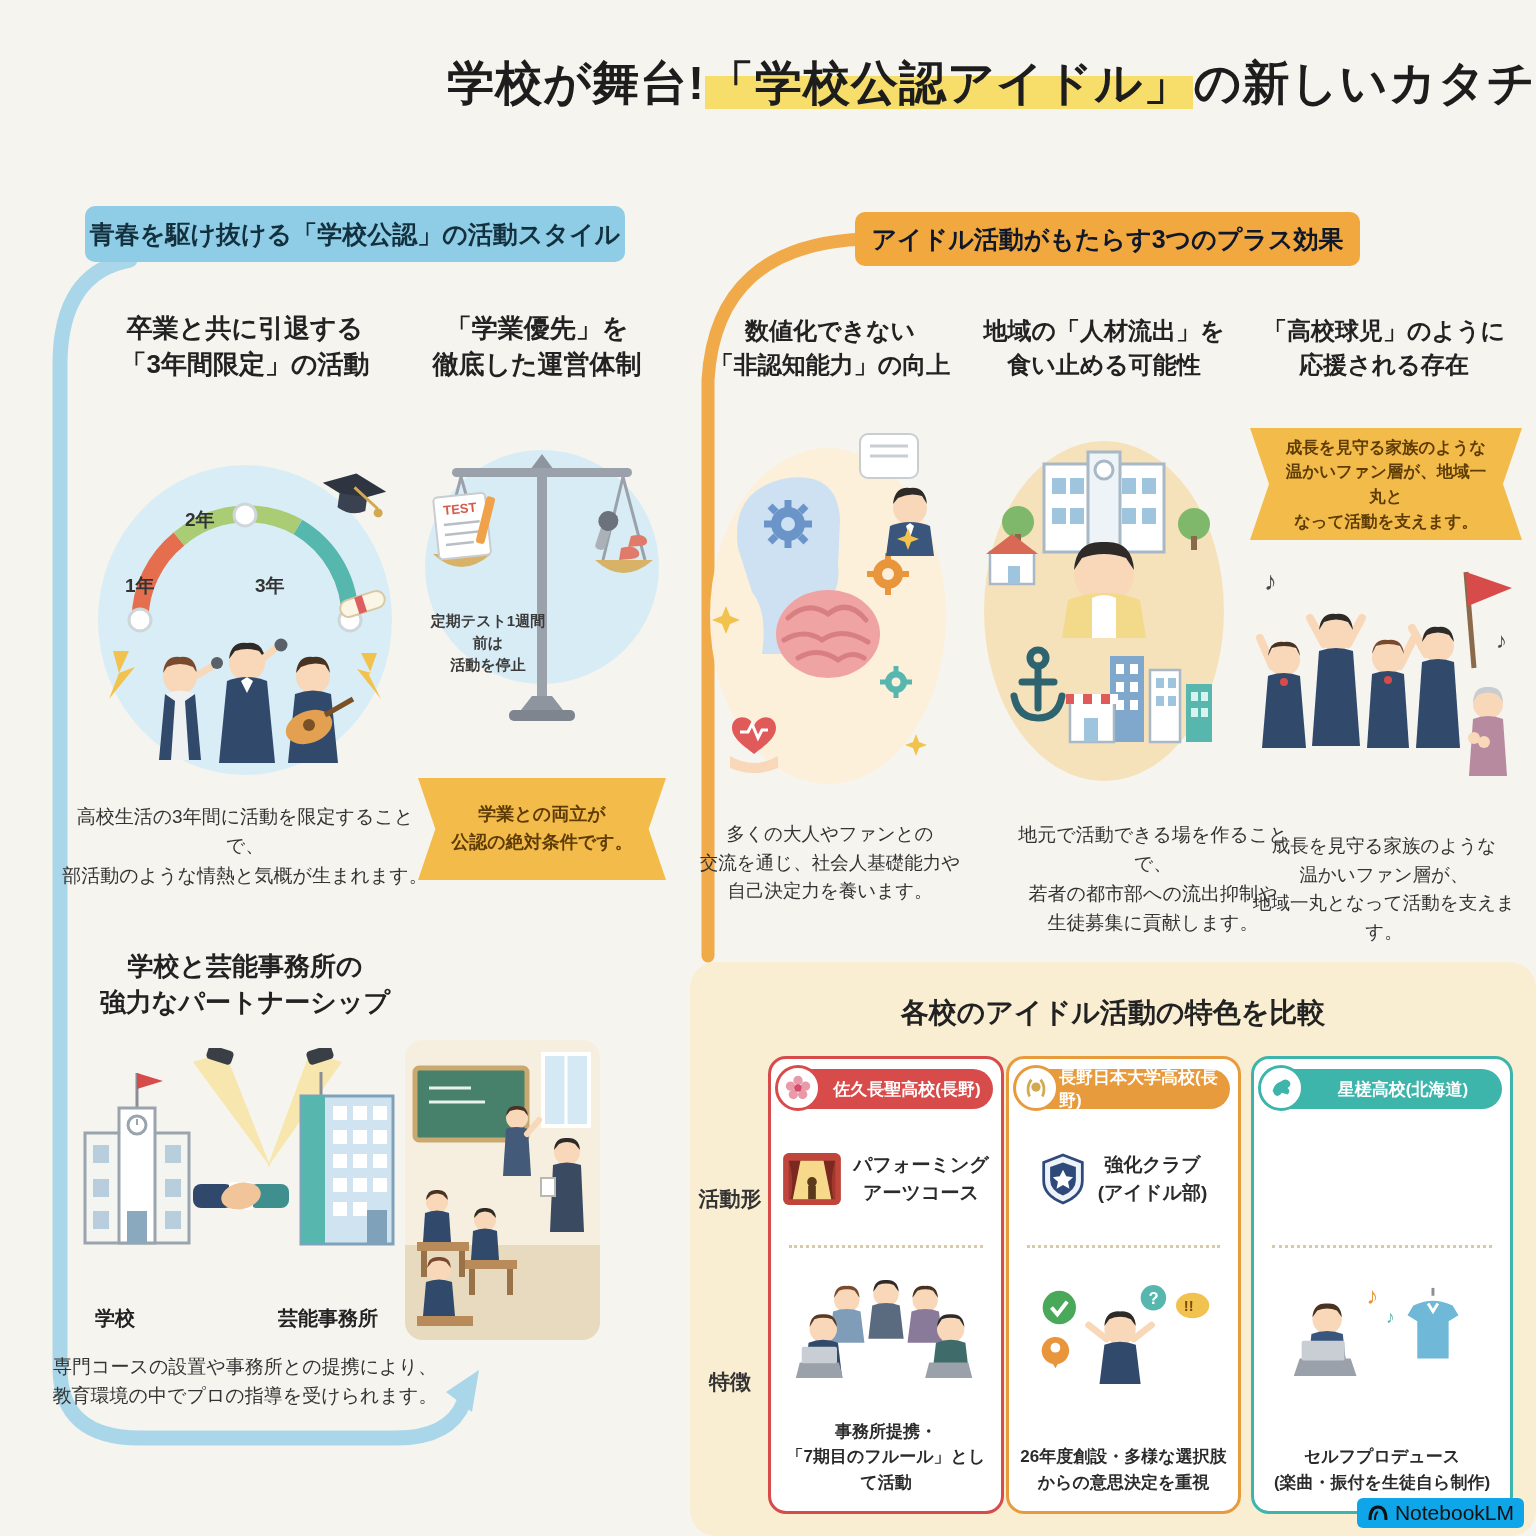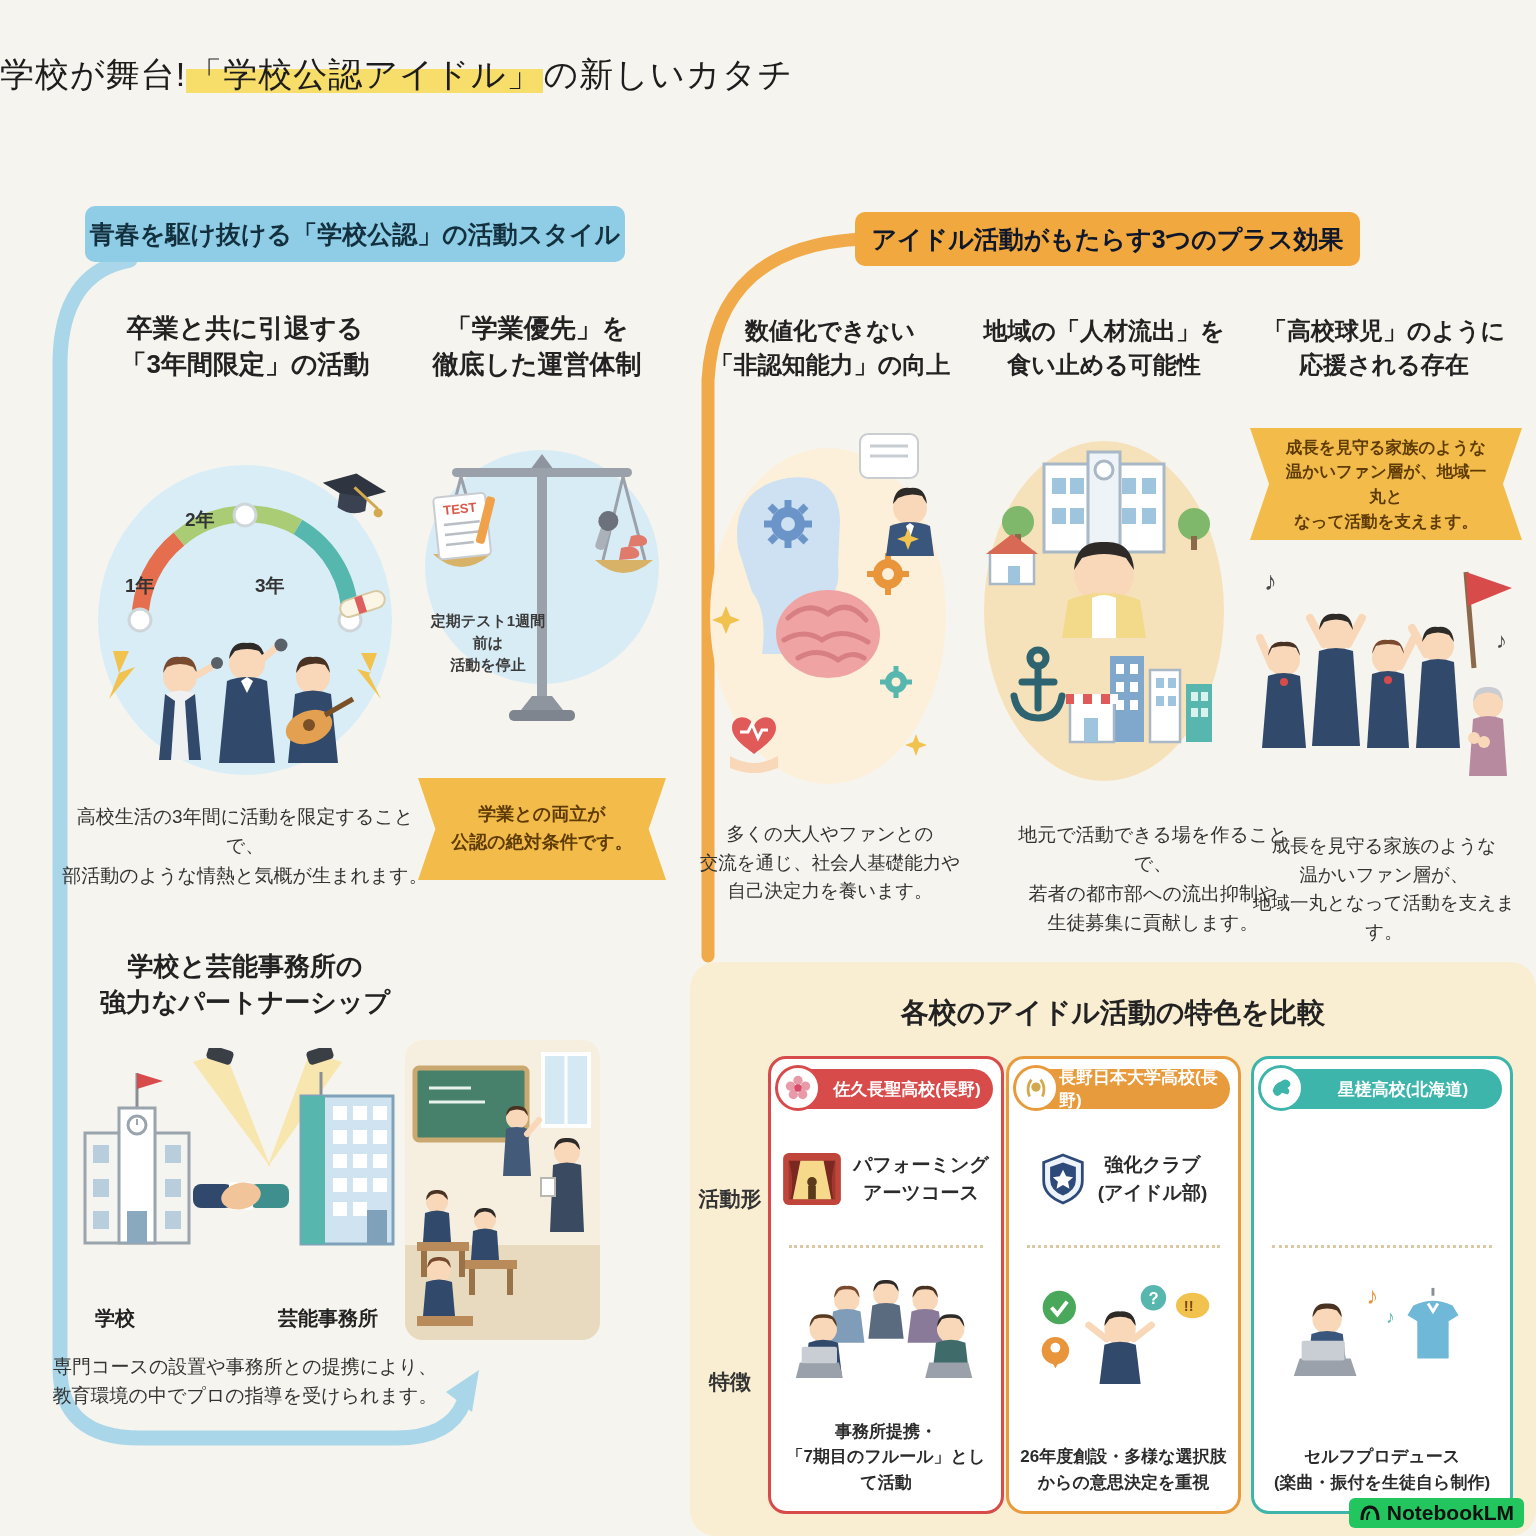--- a/index.html
+++ b/index.html
@@ -3,22 +3,22 @@
 <meta charset="utf-8">
 <style>
   * { margin:0; padding:0; box-sizing:border-box; }
   html,body { background:#f6f4ee; }
   body { font-family:"Liberation Sans","DejaVu Sans",sans-serif; color:#222; }
   .canvas { position:relative; width:1536px; height:1536px; background:#f6f4ee; overflow:hidden; }
   .pre { white-space:pre-line; }
 
   .flow-svg { position:absolute; left:0; top:0; pointer-events:none; }
 
-  .title { position:absolute; top:52px; left:0; width:100%; text-align:left;
-           font-size:34px; font-weight:400; color:#1d1d1d; letter-spacing:1px; }
+  .title { position:absolute; top:52px; left:0; width:100%; text-align:right;
+           font-size:47px; font-weight:700; color:#1d1d1d; letter-spacing:1px; }
   .hl { background:linear-gradient(to top,#f7dd6a 62%, transparent 62%); padding:0 2px; }
 
   .pill { position:absolute; display:flex; align-items:center; justify-content:center;
           font-weight:700; border-radius:10px; }
   .pill-blue { left:85px; top:206px; width:540px; height:56px; background:#8fcde6;
                color:#13303e; font-size:25px; }
   .pill-orange { left:855px; top:212px; width:505px; height:54px; background:#f1a83f;
                  color:#0f172a; font-size:25px; }
 
   .heading { position:absolute; text-align:center; font-weight:700; color:#222; line-height:1.4; }
@@ -89,22 +89,22 @@
   .card-activity { position:absolute; top:66px; left:8px; right:8px; height:108px;
                    display:flex; align-items:center; justify-content:center; gap:12px; }
   .activity-text { font-size:19px; font-weight:700; text-align:center; line-height:1.45; color:#2b2b2b; }
   .divider { position:absolute; top:186px; left:18px; right:18px; border-top:3px dotted #d9c9a4; }
   .card-featillus { position:absolute; top:202px; left:8px; right:8px; height:142px;
                     display:flex; align-items:center; justify-content:center; }
   .card-feature { position:absolute; bottom:16px; left:8px; right:8px; text-align:center;
                   font-size:17px; font-weight:700; line-height:1.5; color:#2b2b2b; }
 
   .watermark { position:absolute; right:12px; bottom:8px; display:flex; align-items:center; gap:6px;
-               background:#22c55e; padding:3px 10px; border-radius:6px; font-size:21px;
-               font-weight:700; color:#111; }
+               background:#0ea5e9; padding:3px 10px; border-radius:6px; font-size:21px;
+               font-weight:400; color:#111; }
 </style>
 </head>
 <body>
 
 <div class="canvas">
 
   <svg class="flow-svg" width="1536" height="1536" viewBox="0 0 1536 1536">
     <path d="M 130 260 Q 62 272 60 360 L 60 1368 Q 60 1438 140 1438 L 396 1438 Q 450 1438 464 1402" stroke="#a9d7e9" stroke-width="15" fill="none" stroke-linecap="round"></path>
     <polygon points="479,1370 446,1392 472,1412" fill="#a9d7e9"></polygon>
     <path d="M 866 239 Q 716 244 708 380 L 708 956" stroke="#f0aa4a" stroke-width="13" fill="none" stroke-linecap="round"></path>

